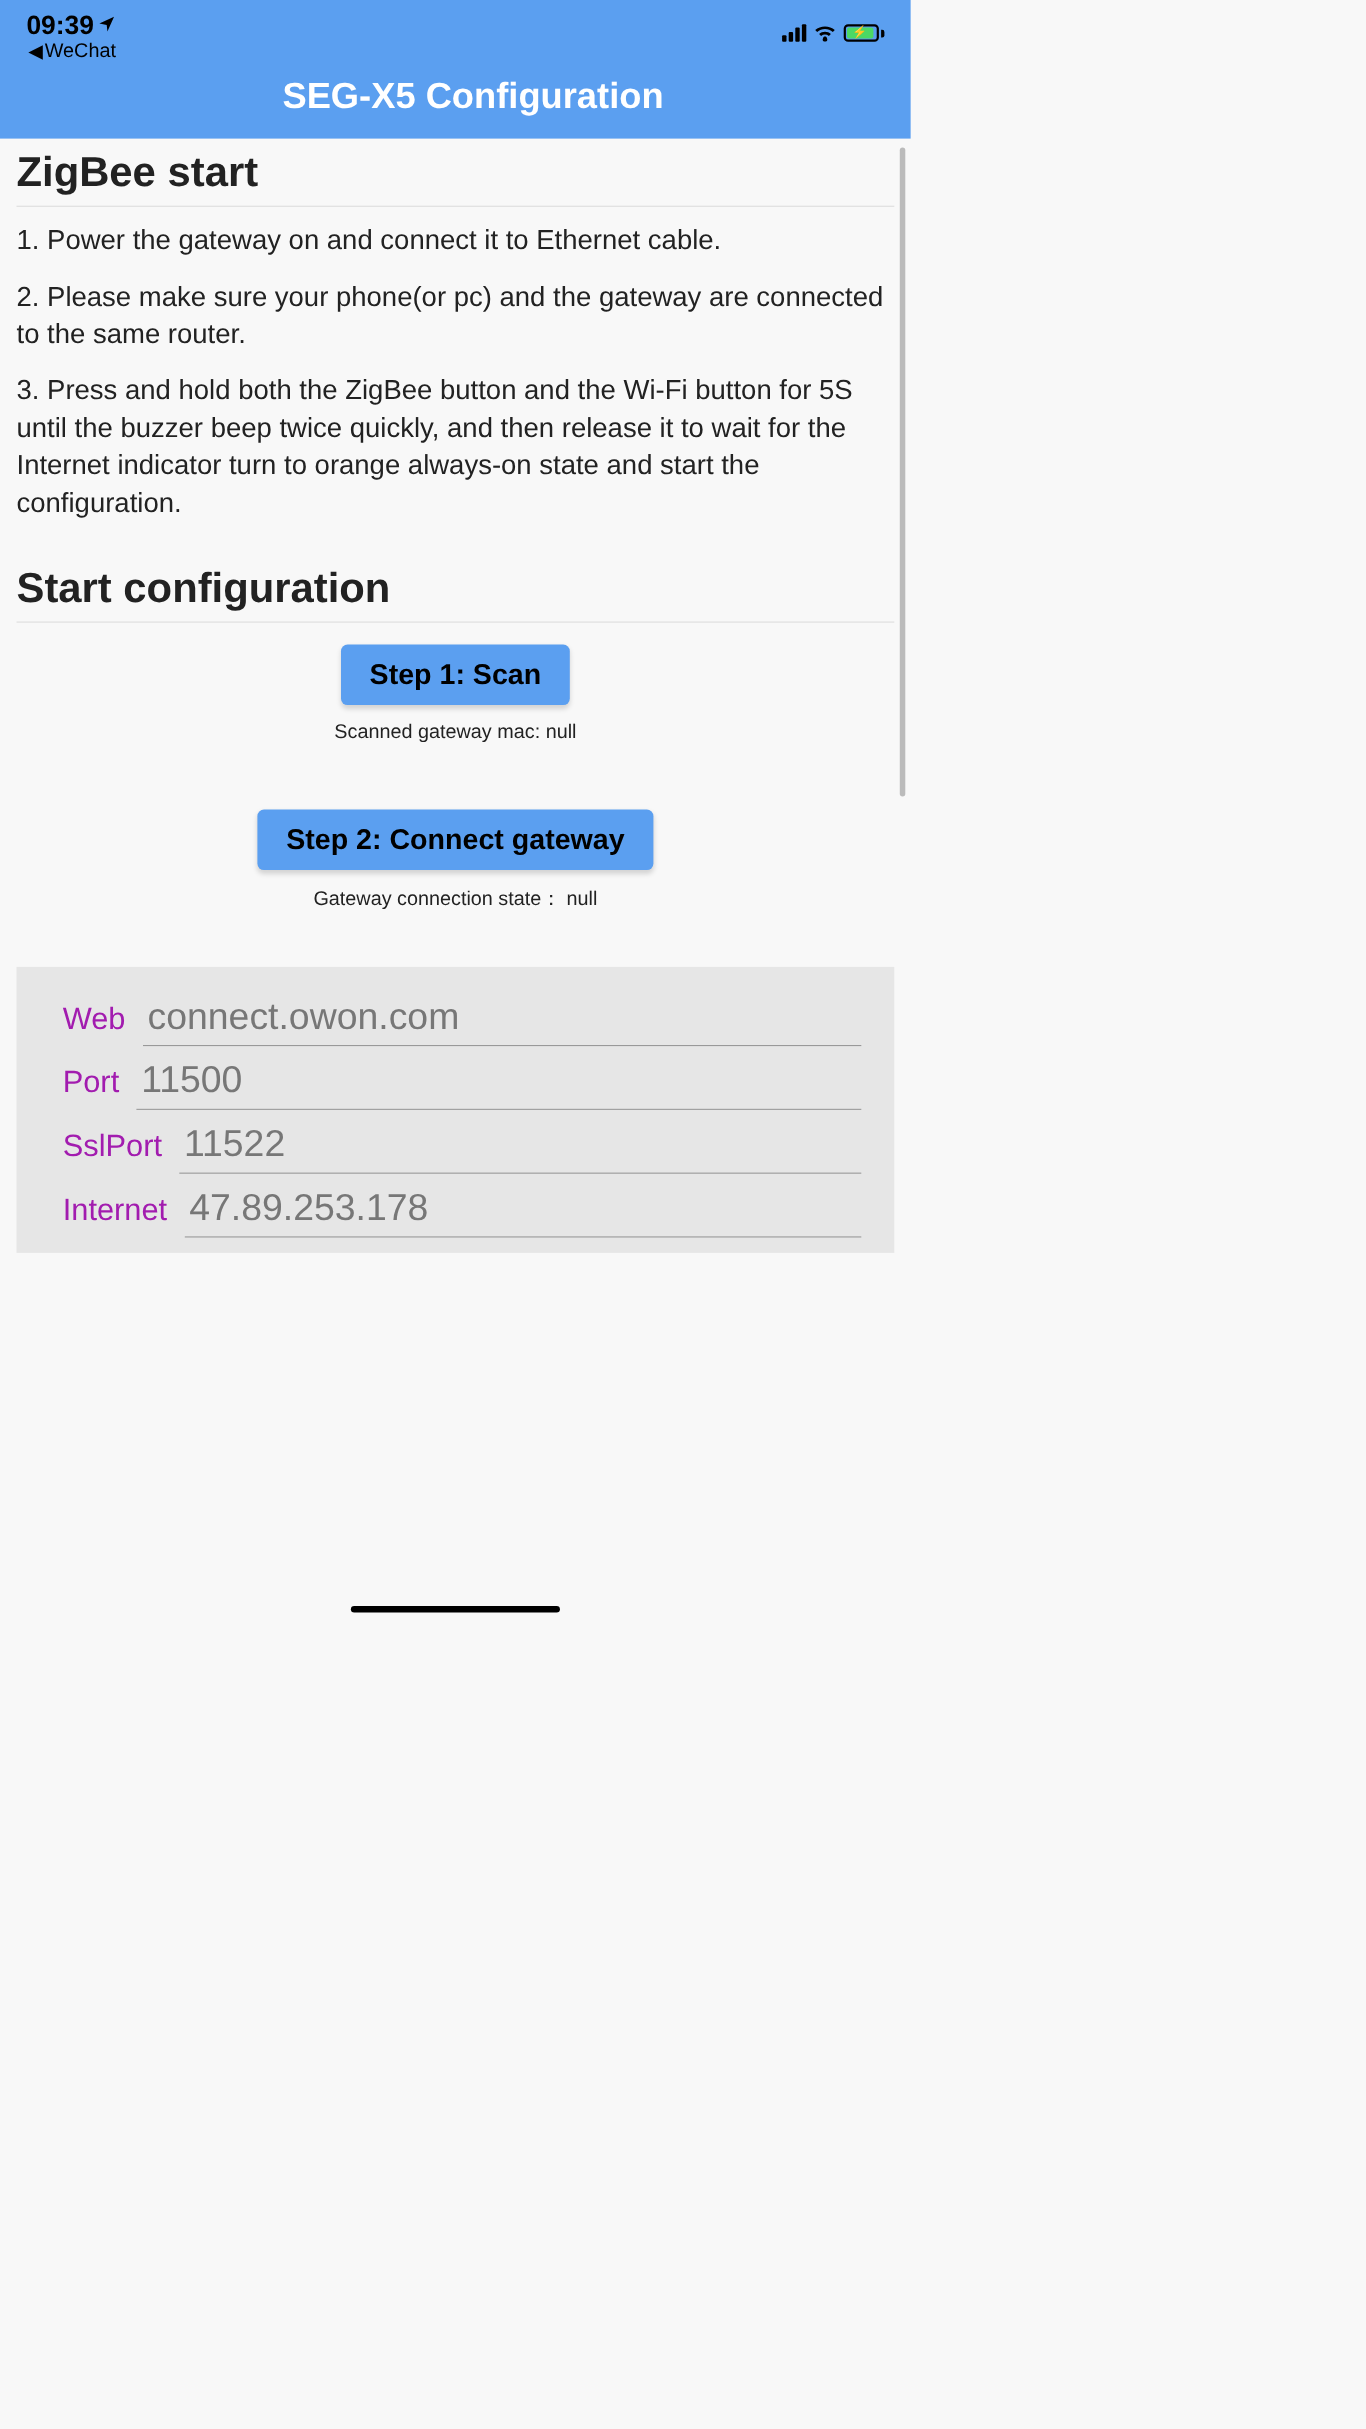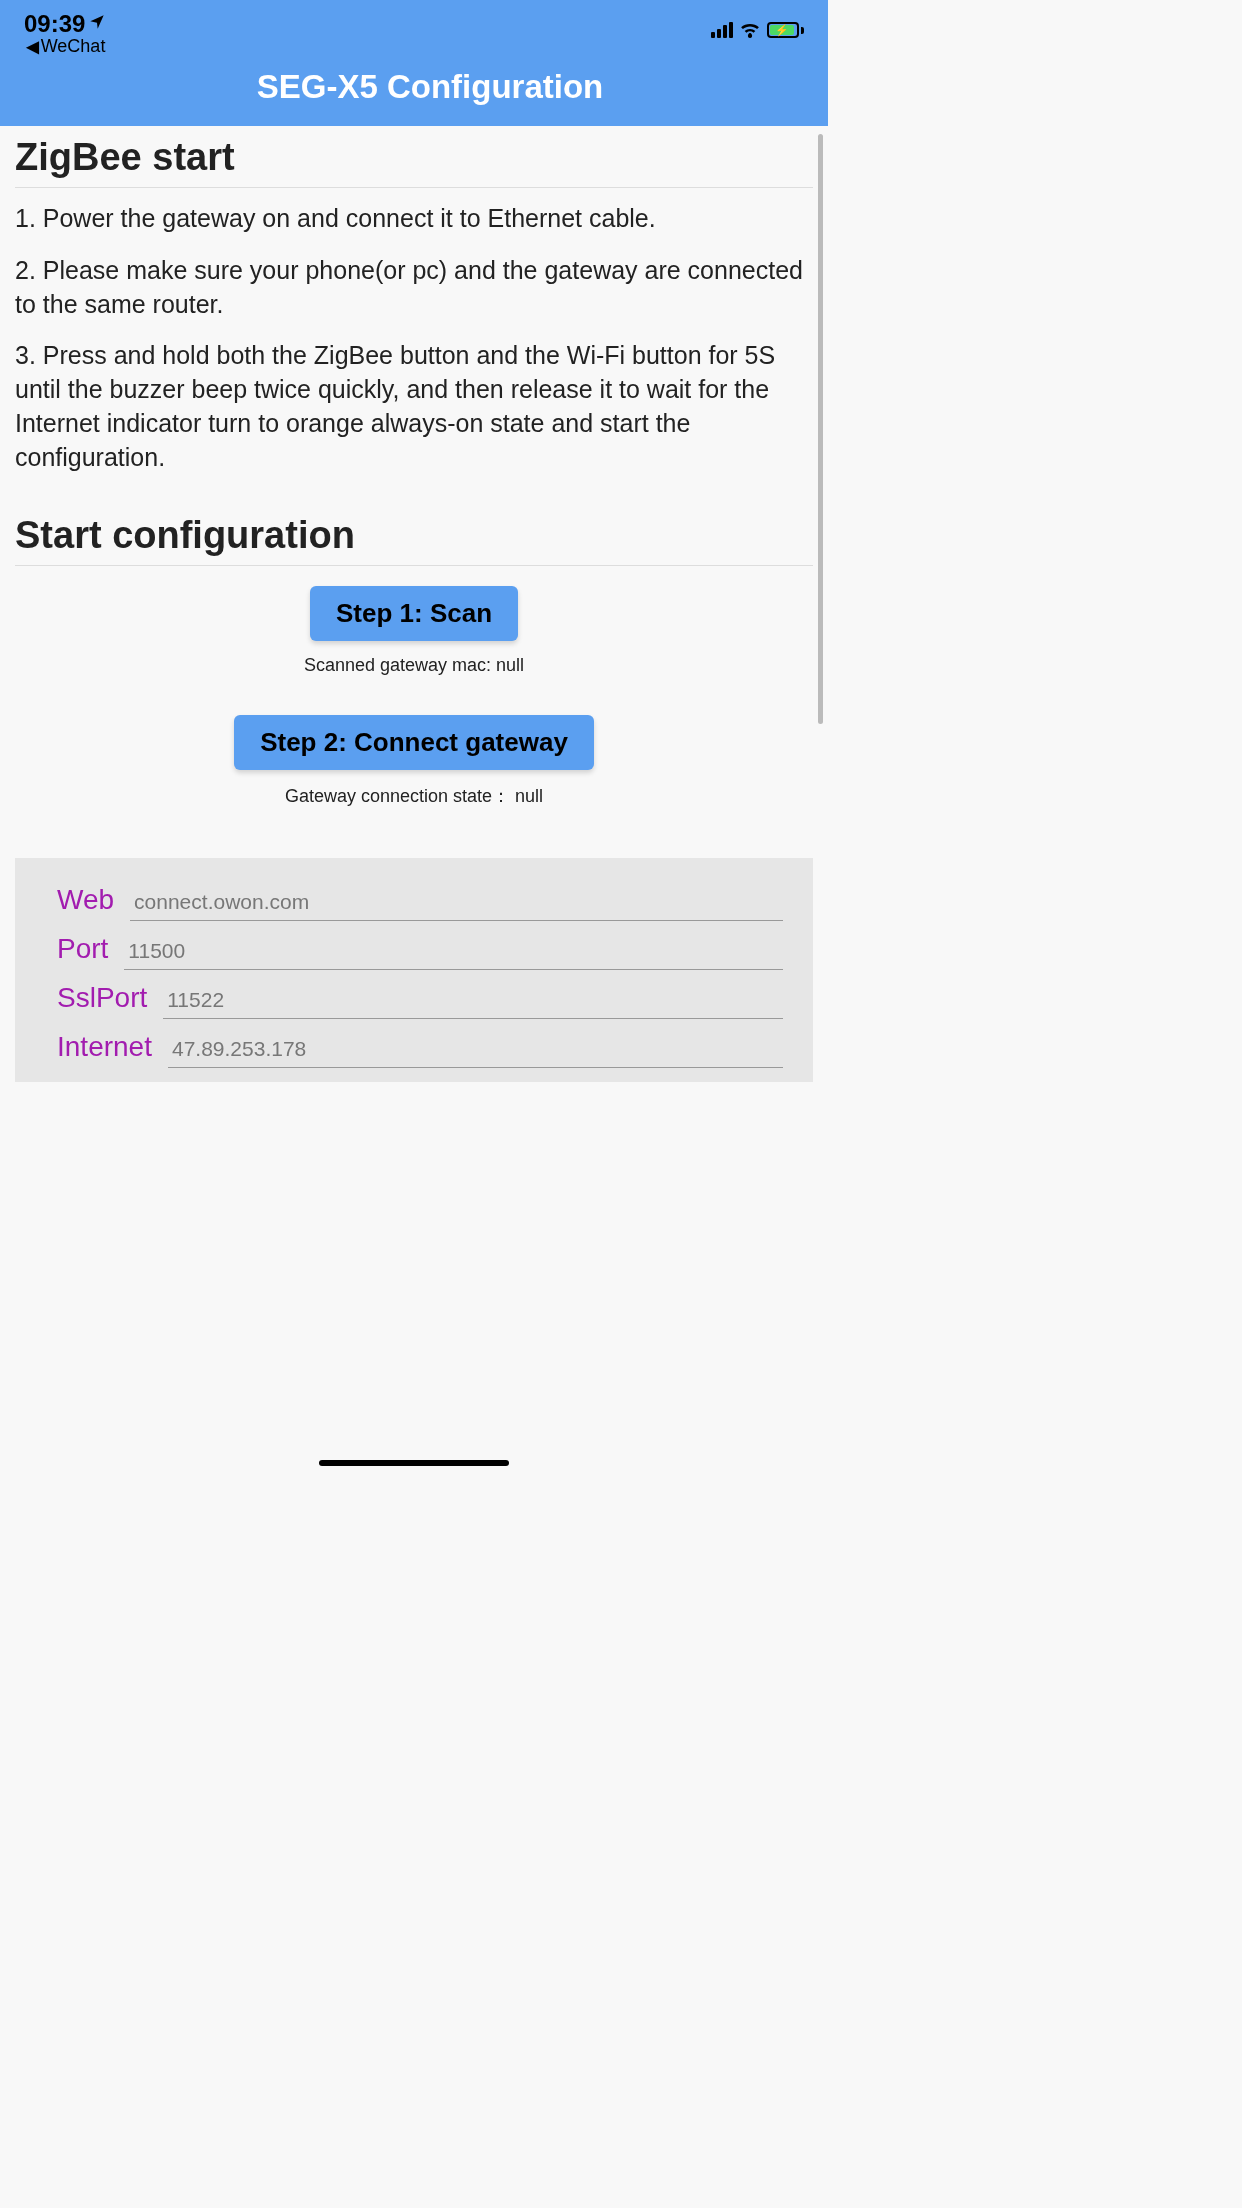--- a/index.html
+++ b/index.html
@@ -204,21 +204,21 @@
       cursor: pointer;
     }
     
     .step-status {
       font-size: 18px;
       color: #222;
       margin-top: 14px;
     }
     
     .step2-group {
-      margin-top: 39px;
+      margin-top: 60px;
     }
     
     .config-box {
       background: #e6e6e6;
       margin-top: 50px;
       padding: 18px 30px 10px 42px;
     }
     
     .config-row {
       display: flex;
@@ -229,21 +229,21 @@
     .config-label {
       font-size: 28px;
       color: #a21caf;
       padding-right: 16px;
       padding-top: 8px;
       text-align: center;
     }
     
     .config-input {
       flex: 1;
-      font-size: 21px;
+      font-size: 34px;
       color: #777;
       border: none;
       border-bottom: 1px solid #999;
       background: transparent;
       padding: 8px 4px 6px 4px;
       outline: none;
     }
     
     .config-input::placeholder {
       color: #777;

